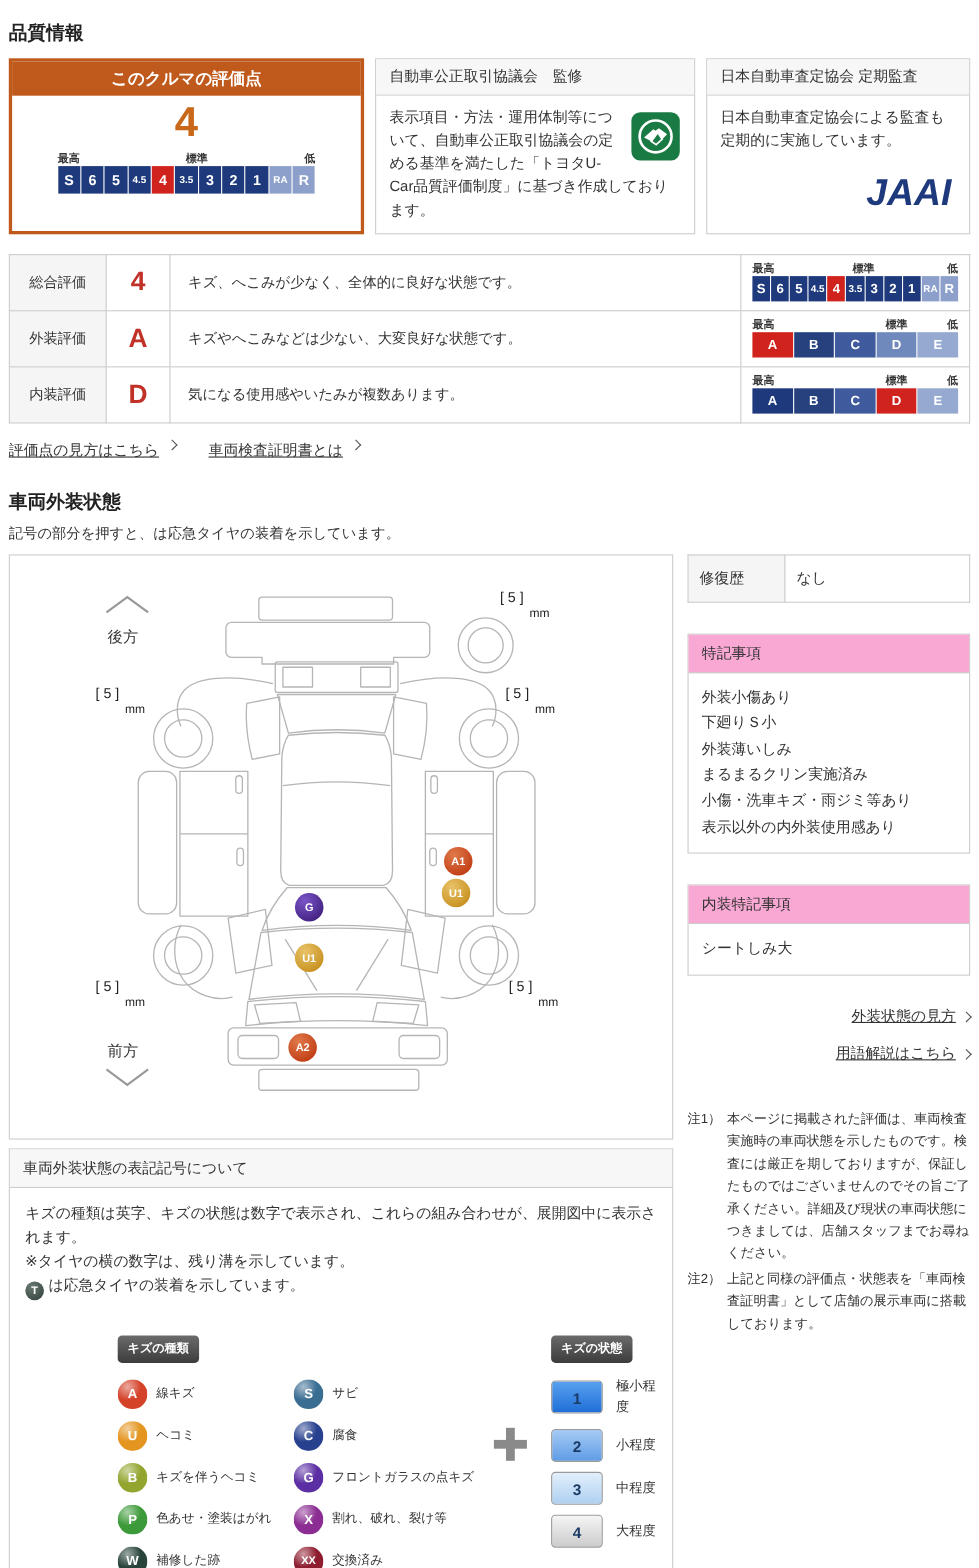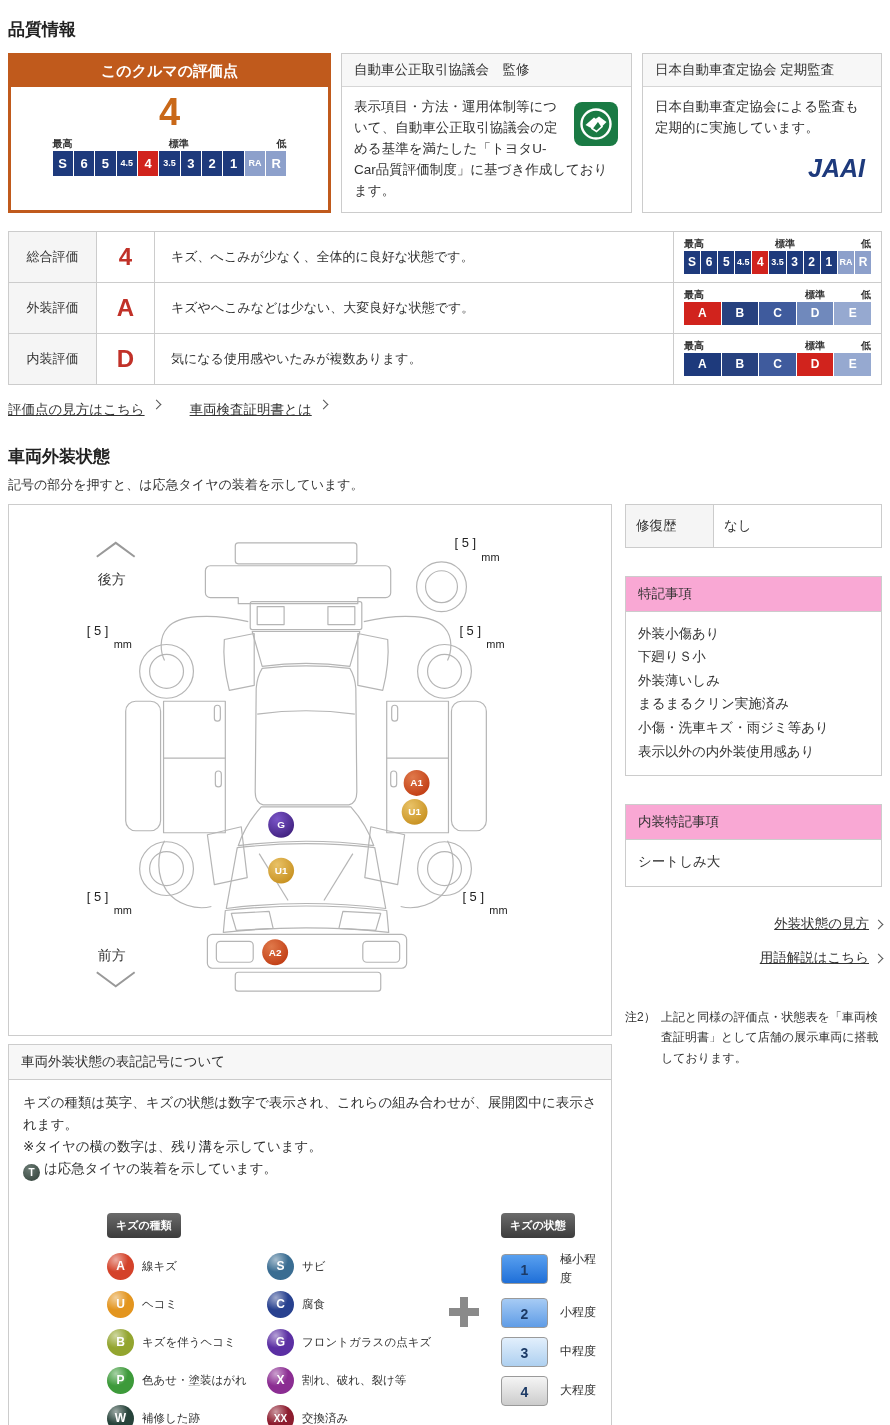--- a/index.html
+++ b/index.html
@@ -22,21 +22,21 @@
   .score-box-body { text-align: center; padding: 4px 0 10px; }
   .score-value { font-size: 38px; font-weight: bold; color: #c96818; line-height: 1.15; }
   .score-scale { width: 234px; margin: 2px auto 0; }
 
   .info-box { border: 1px solid #ccc; background: #fff; }
   .info-box.mid { flex: 1; }
   .info-box.right { width: 240px; flex: none; }
   .info-box-head { padding: 7px 12px; font-size: 13.5px; color: #333; background: #f7f7f7; border-bottom: 1px solid #d6d6d6; }
   .info-box-body { padding: 10px 12px; font-size: 13.5px; line-height: 1.55; color: #333; }
   .cert-icon { float: right; margin: 4px 0 4px 8px; }
-  .jaai-logo { text-align: right; font-size: 25px; font-weight: 900; font-style: italic; color: #1e3a7c; letter-spacing: 0px; margin-top: 10px; padding-right: 4px; }
+  .jaai-logo { text-align: right; font-size: 34px; font-weight: 900; font-style: italic; color: #1e3a7c; letter-spacing: 0px; margin-top: 10px; padding-right: 4px; }
 
   
   .scale-labels { position: relative; height: 14px; font-size: 10px; font-weight: bold; color: #333; }
   .scale-labels span { position: absolute; top: 0; white-space: nowrap; }
   .lab-high { left: 0; }
   .scale--numeric .lab-std { left: 54%; transform: translateX(-50%); }
   .scale--letter  .lab-std { left: 70%; transform: translateX(-50%); }
   .lab-low { right: 0; }
   .scale-cells { display: flex; gap: 1px; }
   .cell { flex: 1; height: 25px; color: #fff; font-weight: bold; font-size: 13px; display: flex; align-items: center; justify-content: center; }
@@ -509,20 +509,24 @@
           </div>
       </div>
 
       <div class="side-links">
         <div><a class="plain-link"><span>外装状態の見方</span></a><span class="chev"></span></div>
         <div><a class="plain-link"><span>用語解説はこちら</span></a><span class="chev"></span></div>
       </div>
 
       <div class="footnotes" id="footnotes">
           <div class="note">
+            <span class="note-label">注1）</span>
+            <span class="note-text">本ページに掲載された評価は、車両検査実施時の車両状態を示したものです。検査には厳正を期しておりますが、保証したものではございませんのでその旨ご了承ください。詳細及び現状の車両状態につきましては、店舗スタッフまでお尋ねください。</span>
+          </div>
+          <div class="note">
             <span class="note-label">注2）</span>
             <span class="note-text">上記と同様の評価点・状態表を「車両検査証明書」として店舗の展示車両に搭載しております。</span>
           </div>
         </div>
     </div>
   </div>
 
 </div>
 
 </body></html>

